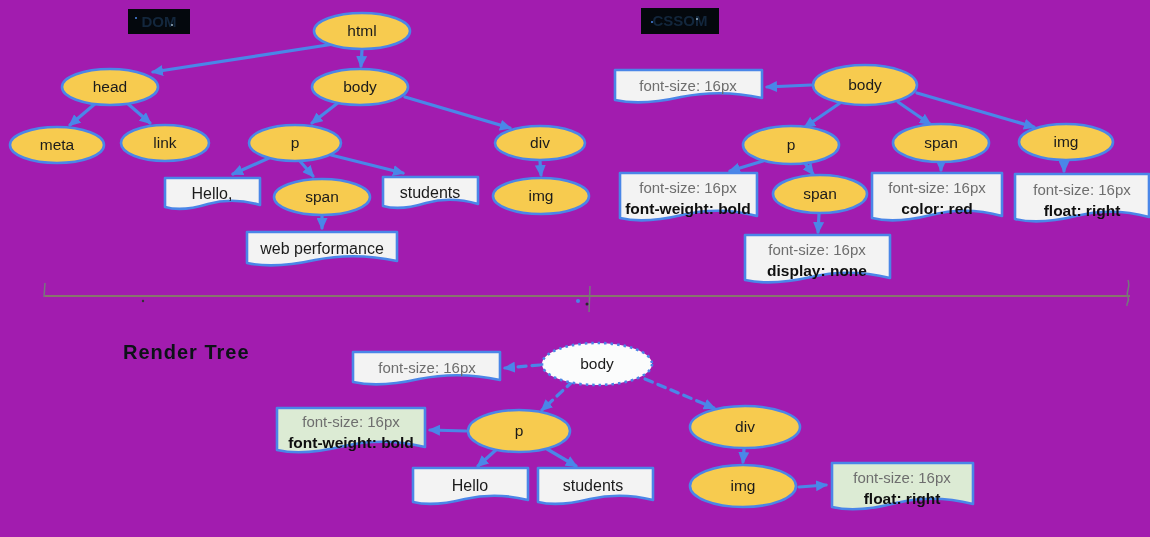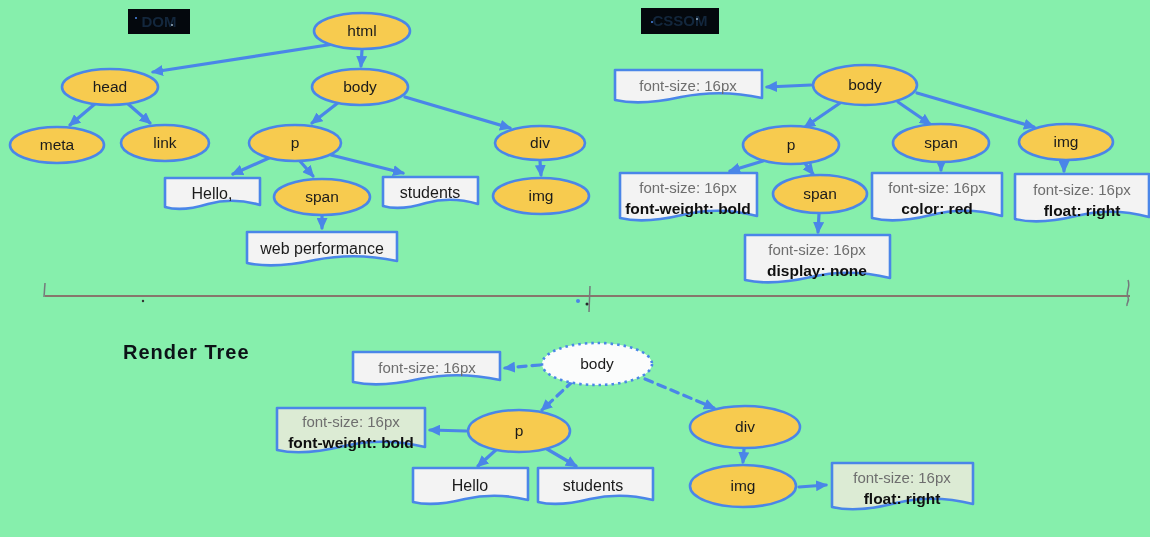--- a/index.html
+++ b/index.html
@@ -1,16 +1,16 @@
 <!DOCTYPE html>
 <html><head>
 <meta charset="utf-8">
 <style>
   html,body{margin:0;padding:0;background:#2e3a3e;}
-  .stage{position:relative;width:1150px;height:537px;background:#86efac;overflow:hidden;
+  .stage{position:relative;width:1150px;height:537px;background:#a21caf;overflow:hidden;
          font-family:"Liberation Sans",sans-serif;}
   svg{display:block}
   .edge{stroke:#4a86e8;stroke-width:3.2;fill:none;stroke-linecap:round;}
   .edge.dashed{stroke-dasharray:8 6;}
   .node{fill:#f7cb4f;stroke:#4a86e8;stroke-width:2.6;}
   .node.ghost{fill:#fbfcfc;stroke-dasharray:2.5 4;}
   .doc{fill:#f3f3f3;stroke:#4a86e8;stroke-width:2.6;stroke-linejoin:round;}
   .doc.green{fill:#dcebd4;}
   text{font-family:"Liberation Sans",sans-serif;}
   .node-label{font-size:15.5px;fill:#1b1b1b;text-anchor:middle;}

